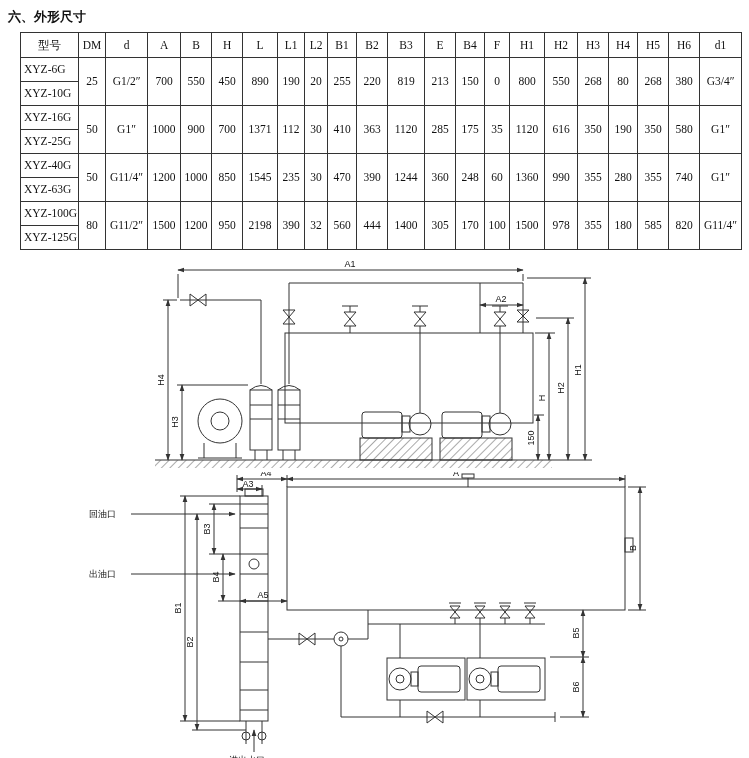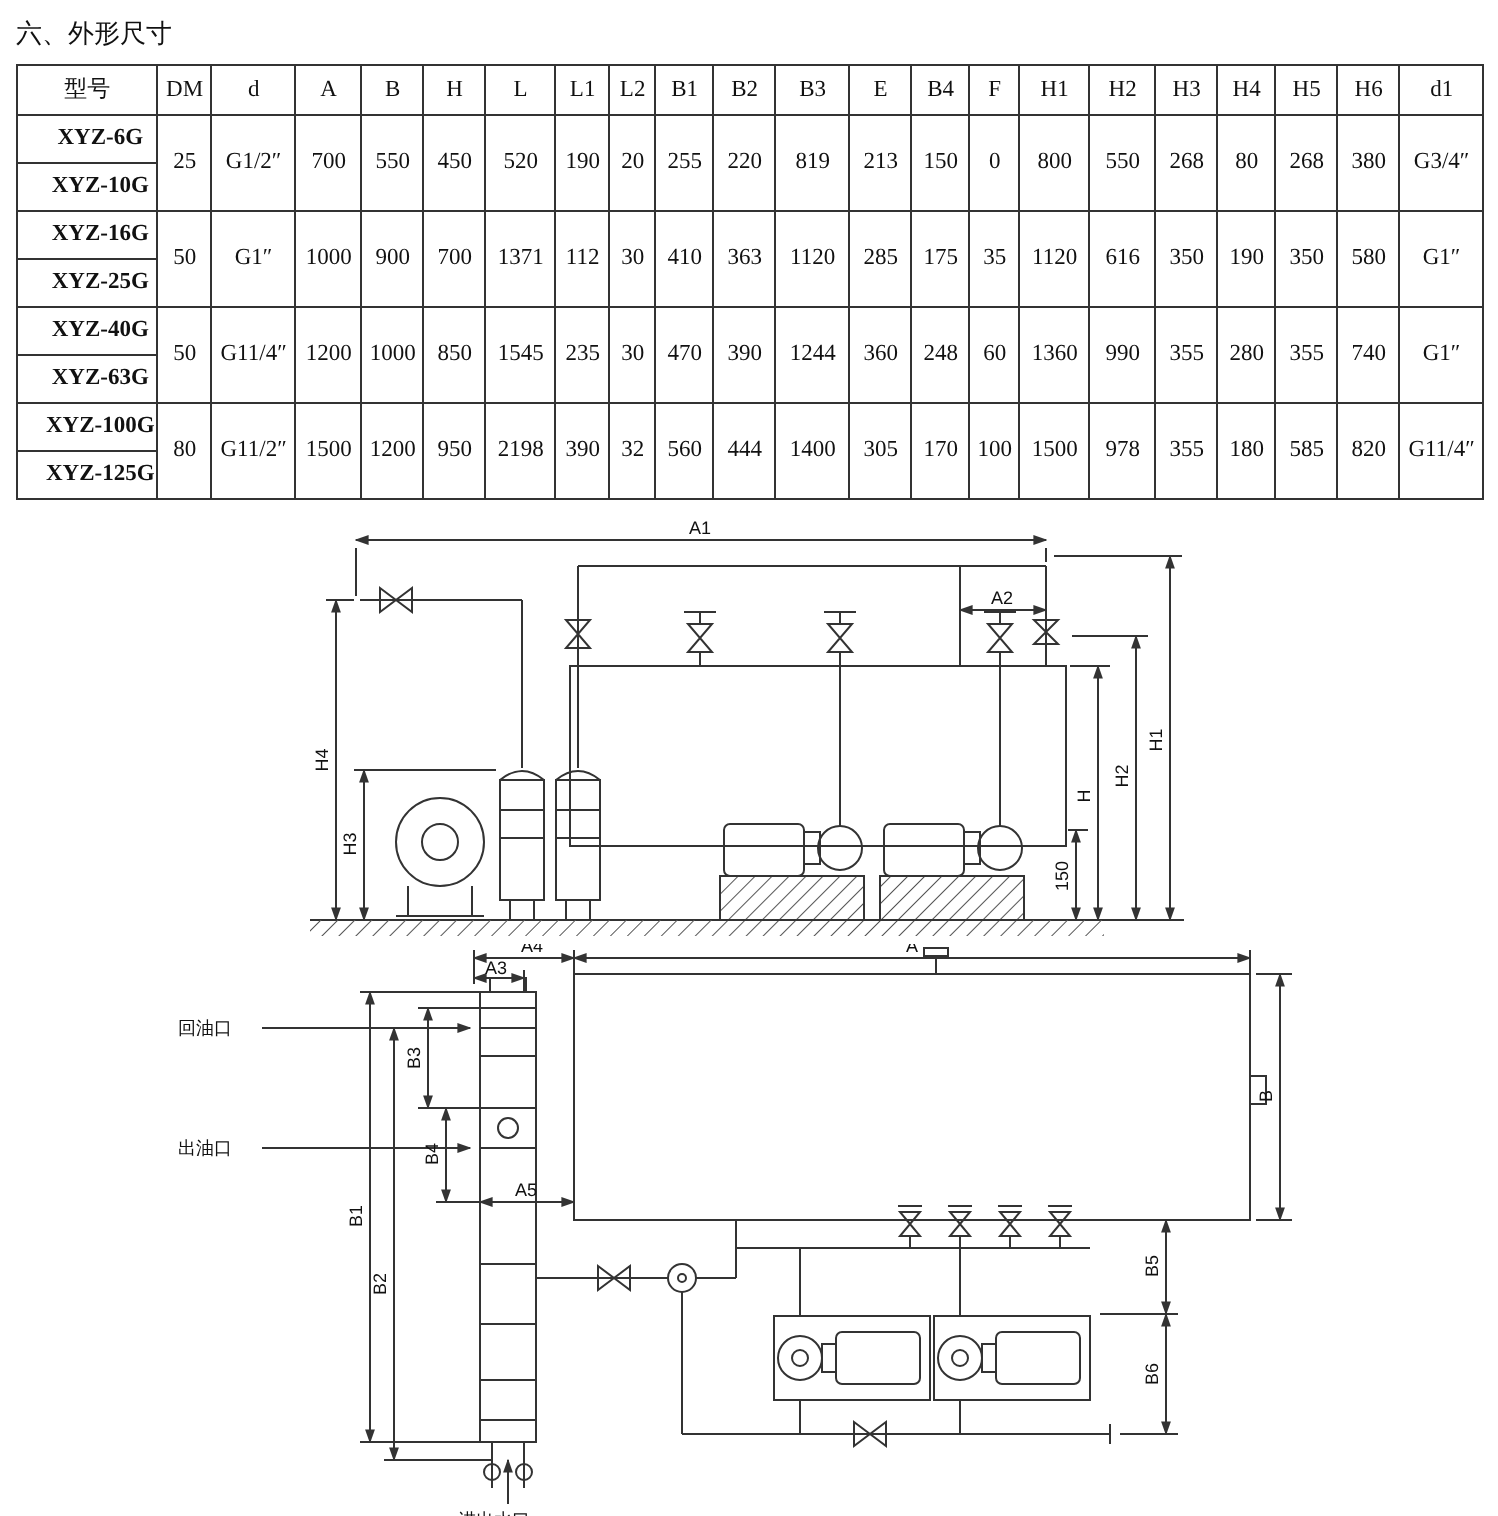--- a/index.html
+++ b/index.html
@@ -1,27 +1,27 @@
 <!DOCTYPE html>
 <html><head>
 <meta charset="utf-8">
 <style>
   body{margin:0;background:#ffffff;}
   .page{
     width:749px;height:758px;box-sizing:border-box;padding:6px 6px;overflow:hidden;
     font-family:"Liberation Serif","DejaVu Serif",serif;color:#111;background:#fff;position:relative;
   }
-  .title{font-size:13px;font-weight:normal;margin:2px 0 6px 2px;}
-  table.spec{border-collapse:collapse;table-layout:fixed;margin-left:2px;}
+  .title{font-size:13px;font-weight:bold;margin:2px 0 6px 2px;}
+  table.spec{border-collapse:collapse;table-layout:fixed;margin-left:14px;}
   .spec th,.spec td{
     border:1px solid #333;font-size:11.5px;font-weight:normal;text-align:center;
     padding:0 1px;height:23px;line-height:1.05;overflow:hidden;white-space:nowrap;
   }
   .spec th{height:24px;}
-  .spec td.model-cell{text-align:center;padding-left:14px;font-weight:bold;}
+  .spec td.model-cell{text-align:left;padding-left:3px;}
   svg{display:block;}
   svg text{fill:#111;font-size:9px;stroke:none;font-family:"Liberation Sans","DejaVu Sans",sans-serif;}
   .drawing1{margin:8px 0 0 144px;}
   .drawing2{margin:0 0 0 79px;}
 </style>
 </head>
 <body>
 
 <div class="page">
 
@@ -79,21 +79,21 @@
         </tr>
     </thead>
     <tbody>
         <tr>
           <td class="model-cell">XYZ-6G</td>
           <td rowspan="2">25</td>
           <td rowspan="2">G1/2″</td>
           <td rowspan="2">700</td>
           <td rowspan="2">550</td>
           <td rowspan="2">450</td>
-          <td rowspan="2">520</td>
+          <td rowspan="2">890</td>
           <td rowspan="2">190</td>
           <td rowspan="2">20</td>
           <td rowspan="2">255</td>
           <td rowspan="2">220</td>
           <td rowspan="2">819</td>
           <td rowspan="2">213</td>
           <td rowspan="2">150</td>
           <td rowspan="2">0</td>
           <td rowspan="2">800</td>
           <td rowspan="2">550</td>

